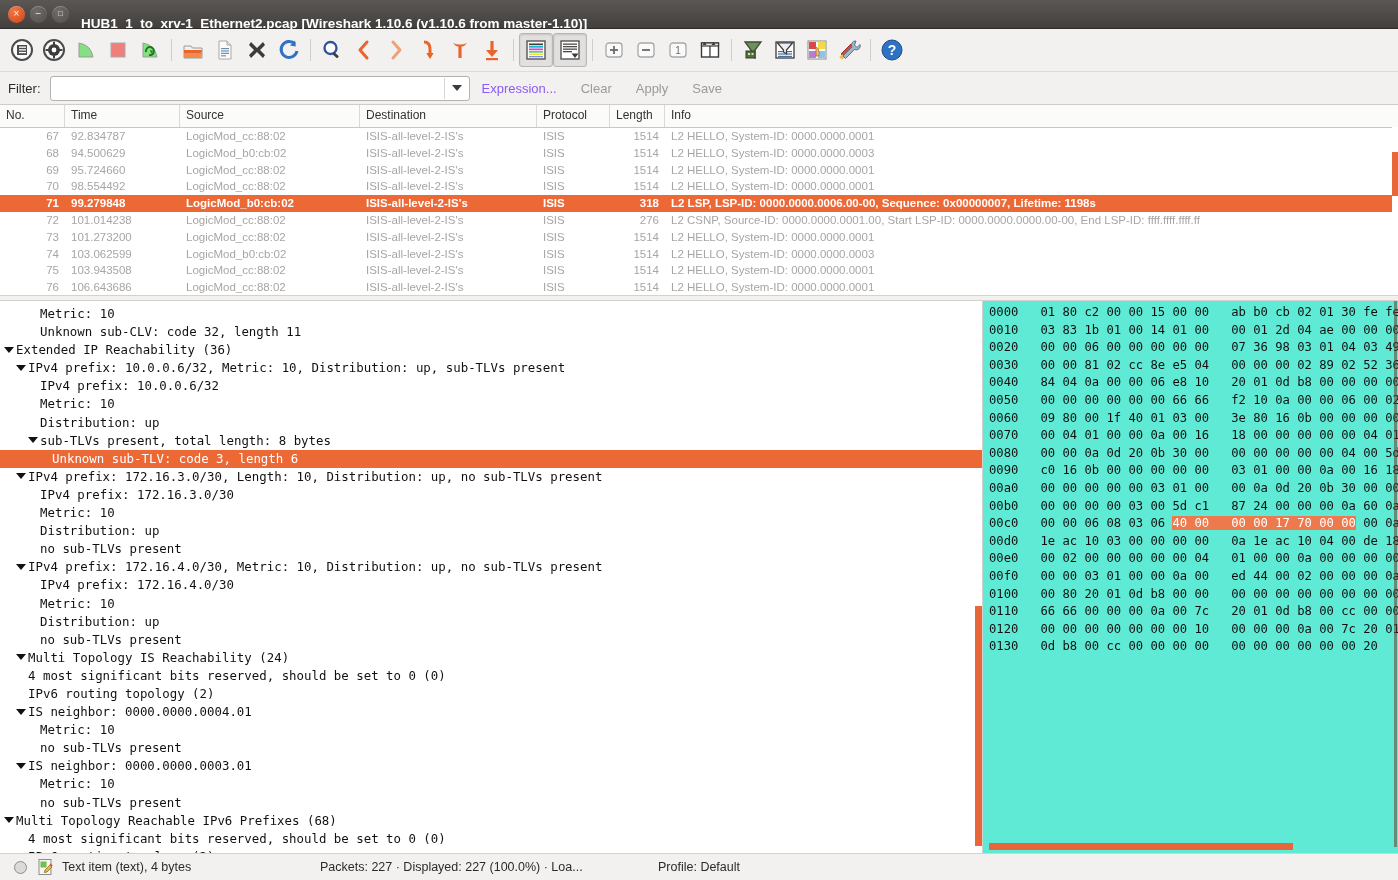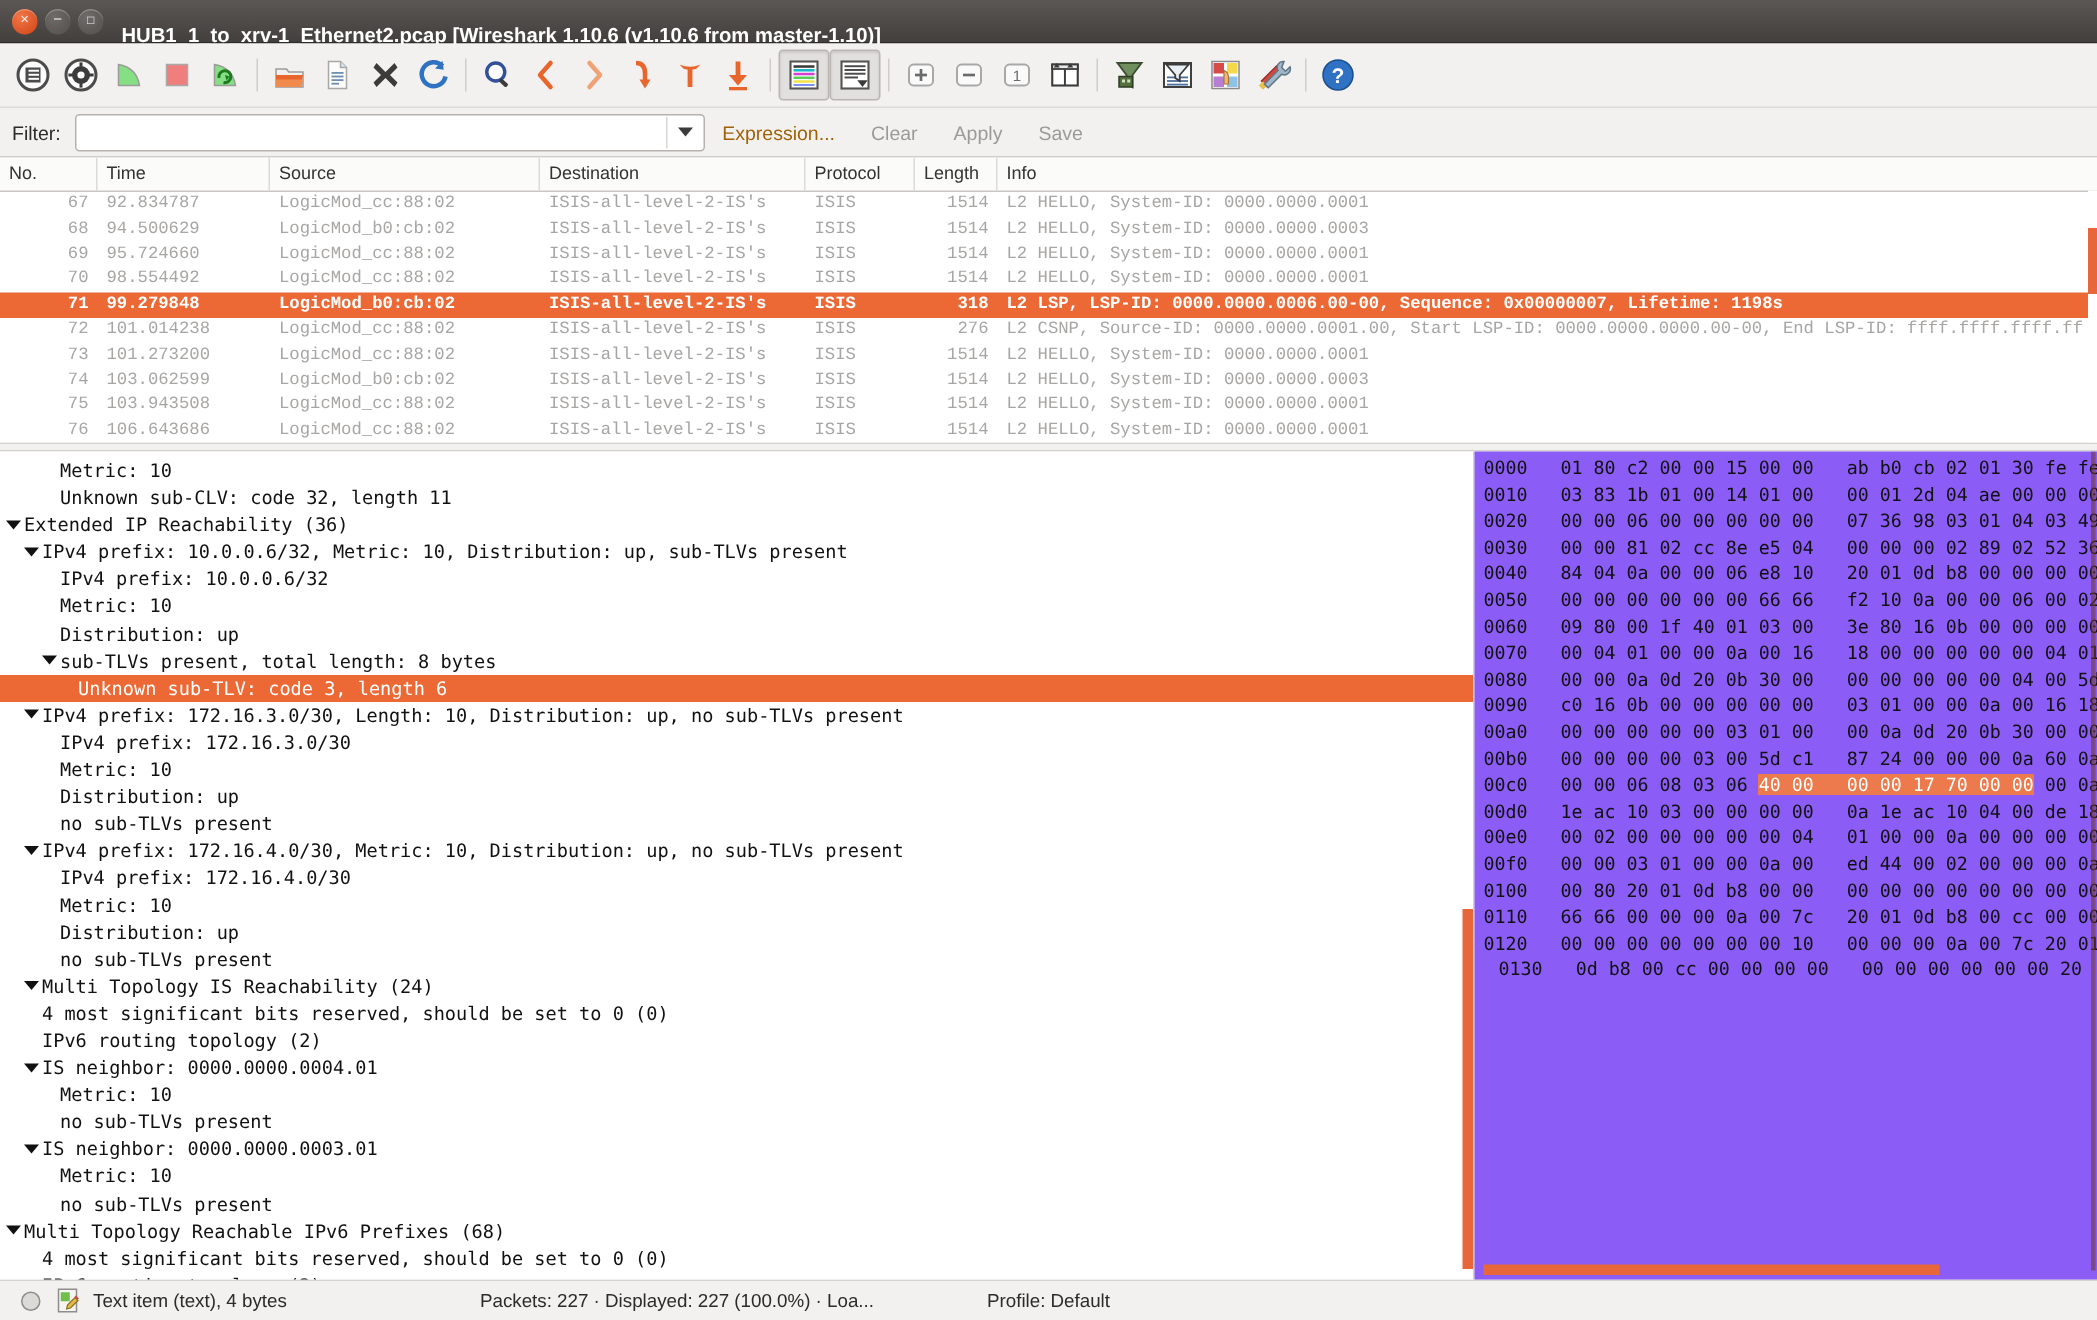--- a/index.html
+++ b/index.html
@@ -52,30 +52,30 @@
     display:flex;align-items:center;position:relative;
   }
   .filterwrap input{
     border:0;outline:0;background:transparent;flex:1;height:21px;
     padding:0 6px;font-family:"Liberation Sans",sans-serif;font-size:12px;color:#2b2b2b;
   }
   .fdrop{width:24px;height:21px;display:flex;align-items:center;justify-content:center;
          border-left:1px solid #d9d6d3;}
   .caret-dn{width:0;height:0;border-left:5px solid transparent;border-right:5px solid transparent;
             border-top:6px solid #3b3b3b;}
-  .fbtn{font-size:13px;padding:0 12px;color:#a16207;height:23px;line-height:23px;}
+  .fbtn{font-size:13px;padding:0 12px;color:#8b5cf6;height:23px;line-height:23px;}
   .fbtn.dim{color:#9c9a98;}
 
   
   .plist{flex:0 0 190px;position:relative;background:#fff;overflow:hidden;
          border-top:1px solid #cfcdca;}
   .phead{display:flex;height:22px;background:#fbfbfa;border-bottom:1px solid #c9c6c3;
          font-size:12px;color:#333;}
   .phead div{padding:3px 0 0 6px;border-right:1px solid #dcd9d6;box-sizing:border-box;overflow:hidden;white-space:nowrap;}
-  .prow{display:flex;height:16.8px;font-family:Liberation Mono, monospace;font-size:11.5px;
+  .prow{display:flex;height:16.8px;font-family:Liberation Sans, sans-serif;font-size:11.5px;
         color:#a8a6a4;white-space:nowrap;}
   .prow.sel{background:#ec6936;color:#fff;font-weight:bold;}
   .prow > div{box-sizing:border-box;overflow:hidden;padding-left:6px;line-height:16.8px;}
   .c-no{width:65px;text-align:right;padding-right:6px;padding-left:0;}
   .c-time{width:115px;}
   .c-src{width:180px;}
   .c-dst{width:177px;}
   .c-proto{width:73px;}
   .c-len{width:55px;text-align:right;padding-right:6px;padding-left:0;}
   .c-info{flex:1;padding-left:8px;}
@@ -94,21 +94,21 @@
   }
   .tree{font-family:"DejaVu Sans Mono",monospace;font-size:12.4px;color:#111;
         padding:4px 0 0 0;line-height:18.1px;white-space:nowrap;}
   .tnode{height:18.1px;line-height:18.1px;padding-left:4px;}
   .tnode.sel{background:#ec6936;color:#fff;}
   .tw{display:inline-block;width:0;height:0;vertical-align:middle;margin-right:2px;
       border-left:5px solid transparent;border-right:5px solid transparent;border-top:6px solid #111;
       position:relative;top:-1px;}
   .twspace{display:inline-block;width:12px;}
 
-  .hexpane{flex:1;background:#8b5cf6;position:relative;overflow:hidden;text-align:center;}
+  .hexpane{flex:1;background:#5eead4;position:relative;overflow:hidden;}
   .hex{font-family:"DejaVu Sans Mono",monospace;font-size:12.2px;color:#111;
        padding:3px 0 0 6px;line-height:17.6px;white-space:pre;}
   .hexrow{height:17.6px;line-height:17.6px;}
   .hexrow .off{color:#111;}
   .hl{background:#ec7a4d;color:#fff;}
 
   .hscroll{position:absolute;left:6px;right:14px;bottom:3px;height:7px;}
   .hthumb{height:7px;background:#e8673a;}
 
   

